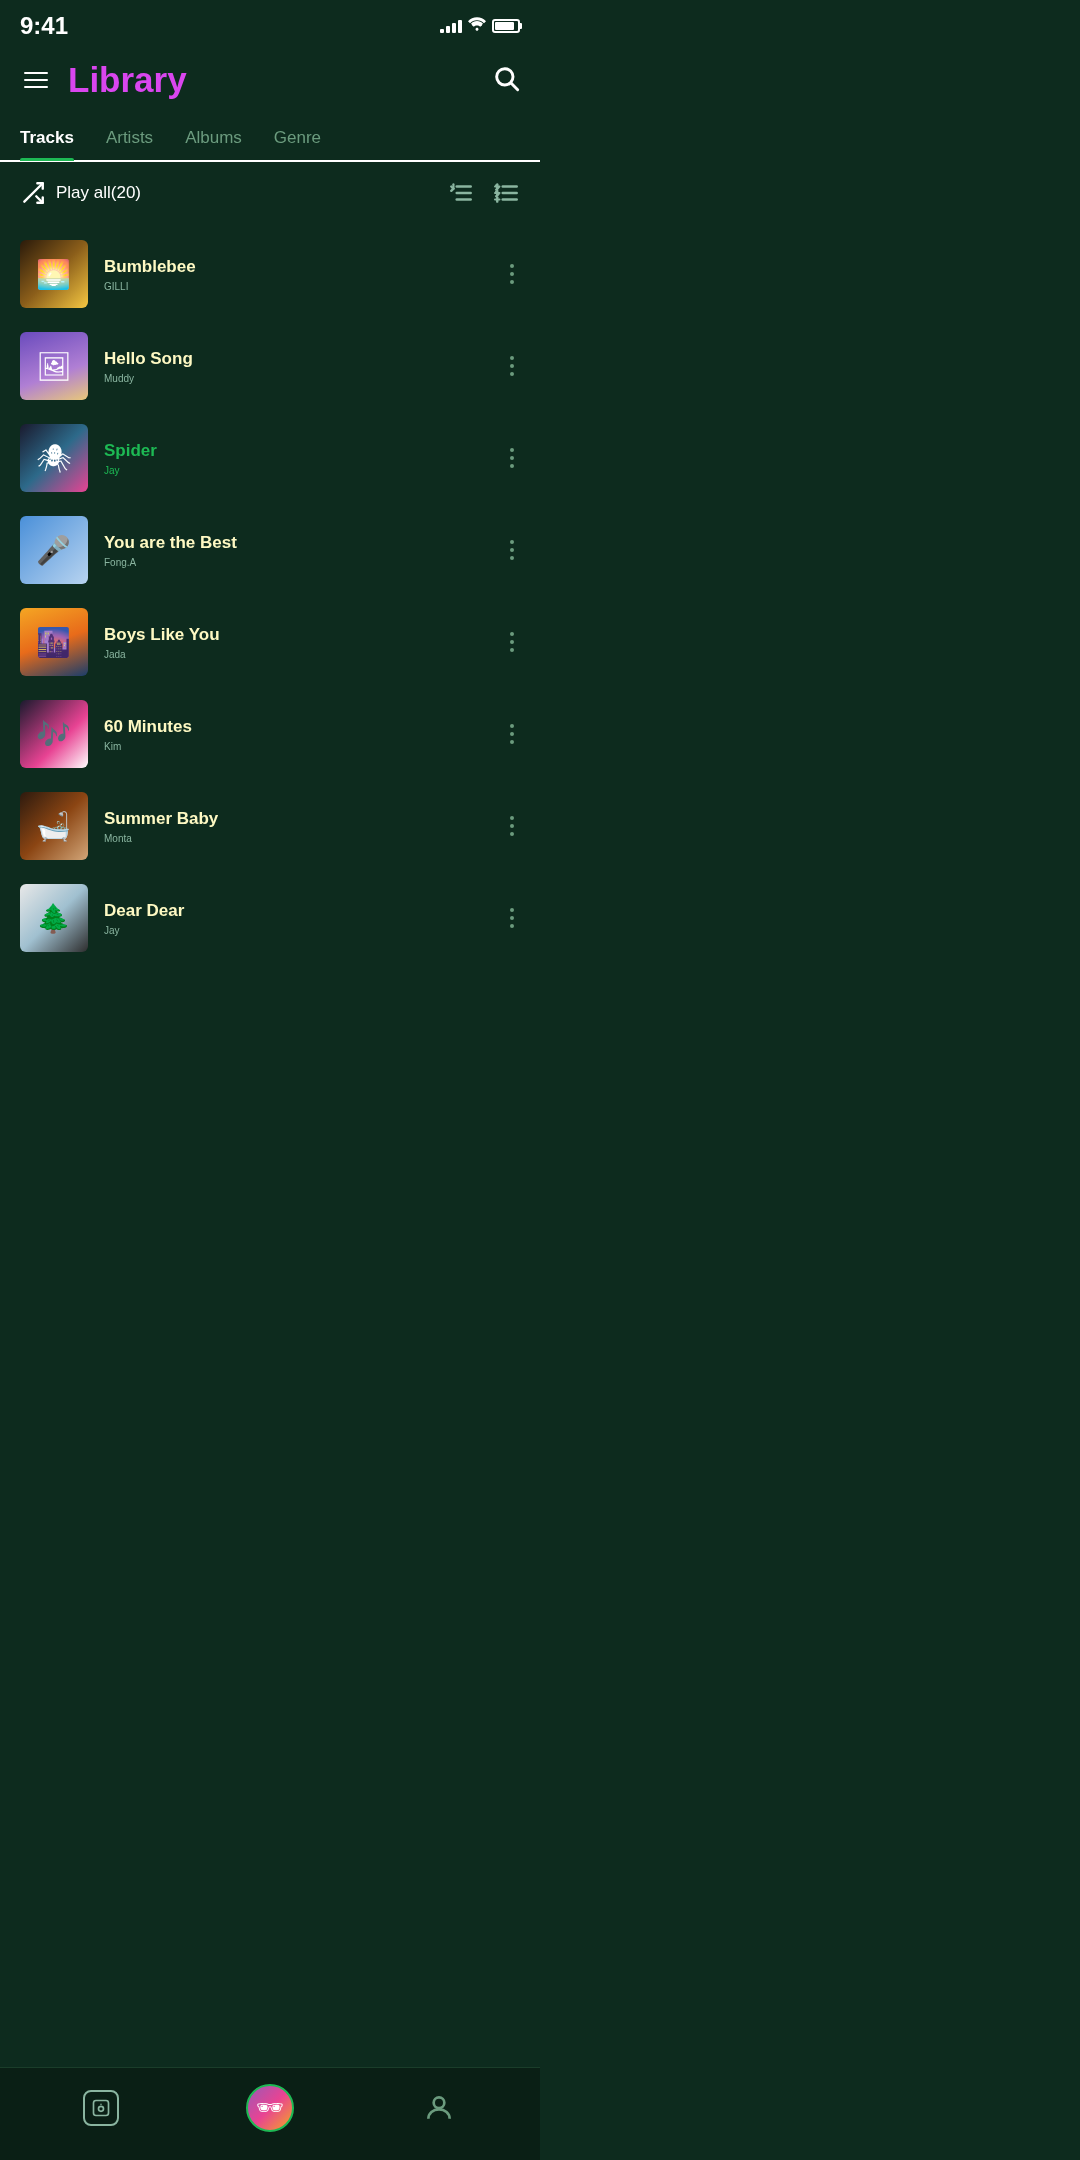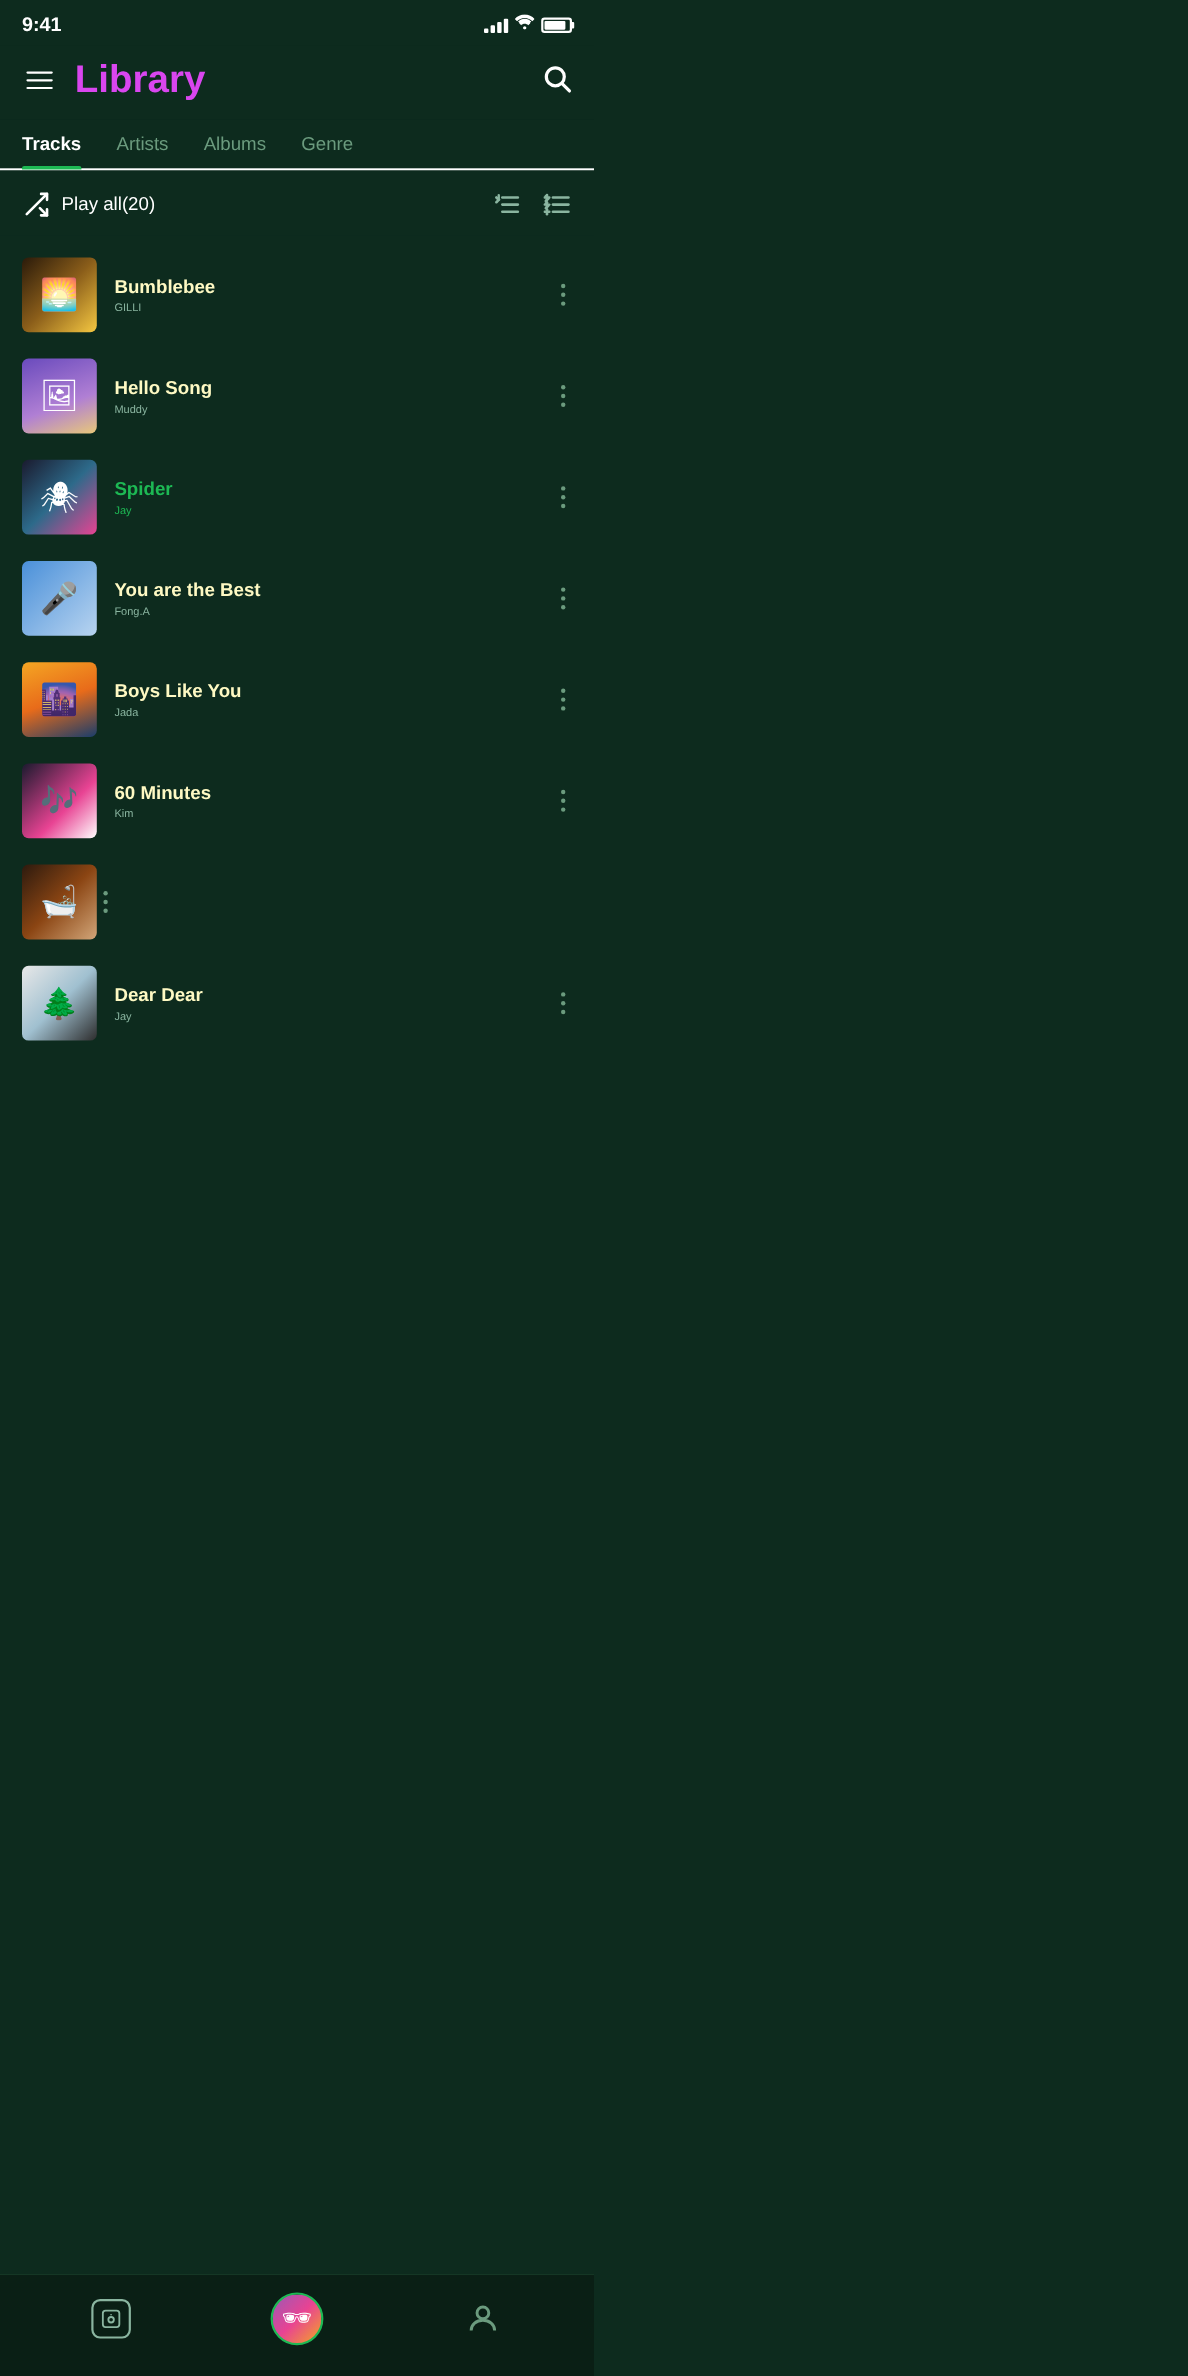--- a/index.html
+++ b/index.html
@@ -16,21 +16,21 @@
 
     
     .status-bar {
       display: flex;
       justify-content: space-between;
       align-items: center;
       padding: 12px 20px 8px;
       background: #0d2b1e;
     }
     .status-time {
-      font-size: 18px;
+      font-size: 24px;
       font-weight: 600;
       color: #fff;
     }
     .status-icons {
       display: flex;
       align-items: center;
       gap: 6px;
     }
     .signal-bars {
       display: flex;
@@ -527,20 +527,24 @@
         <div class="track-artist ">Kim</div>
       </div>
       <div class="more-btn">
         <div class="more-dot"></div>
         <div class="more-dot"></div>
         <div class="more-dot"></div>
       </div>
     </div>
     <div class="track-item">
       <div class="track-art art-summer"></div>
+      <div class="track-info">
+        <div class="track-title ">Summer Baby</div>
+        <div class="track-artist ">Monta</div>
+      </div>
       <div class="more-btn">
         <div class="more-dot"></div>
         <div class="more-dot"></div>
         <div class="more-dot"></div>
       </div>
     </div>
     <div class="track-item">
       <div class="track-art art-dear"></div>
       <div class="track-info">
         <div class="track-title ">Dear Dear</div>

